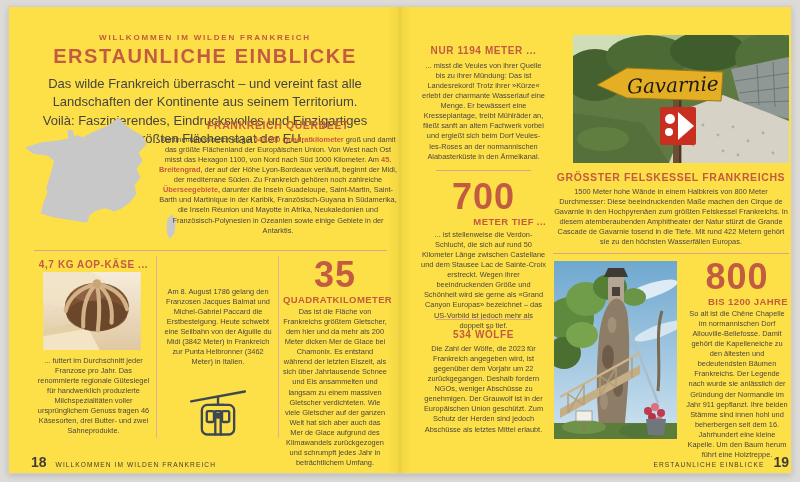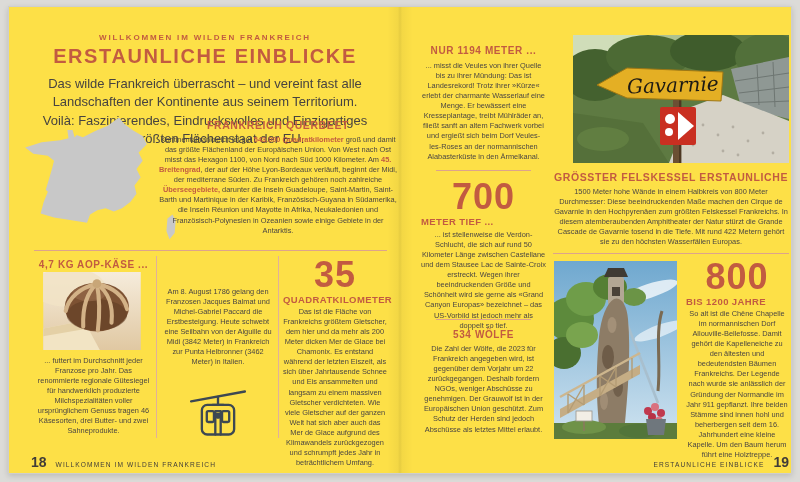--- a/index.html
+++ b/index.html
@@ -44,21 +44,21 @@
     font-size:7.4px; line-height:1.36; text-align:center; color:#4b4642;
   }
   .hl { color:#c25b41; font-weight:bold; }
 
   .bignum {
     font-size:36px; font-weight:bold; color:#c25b41;
     text-align:center; line-height:1; letter-spacing:1px;
   }
   .num-sub {
     font-size:9.5px; font-weight:bold; letter-spacing:.4px;
-    color:#c25b41; text-align:left;
+    color:#c25b41; text-align:right;
   }
 
   .hdiv { height:1px; background:#dda48b; }
   .vdiv { width:1px;  background:#e2b09a; }
 
   .footer {
     position:absolute; display:flex; align-items:baseline; gap:9px;
     font-size:6.6px; letter-spacing:1.1px; color:#403c38;
   }
   .footer .pn { font-size:14px; font-weight:bold; letter-spacing:0; }
@@ -194,21 +194,21 @@
         <text x="100" y="57" transform="rotate(-2 100 55)" text-anchor="middle" font-family="'DejaVu Serif', serif" font-style="italic" font-size="20" fill="#1d1a14">Gavarnie</text>
       </g>
       <g>
         <rect x="87" y="72" width="36" height="38" rx="2" fill="#c92f21"></rect>
         <circle cx="97" cy="84" r="5" fill="#ffffff"></circle>
         <circle cx="96" cy="97" r="4" fill="#ffffff"></circle>
         <polygon points="105,77 105,105 121,91" fill="#ffffff"></polygon>
       </g>
     </svg>
 
-    <div class="abs sec-head" style="left:150px; top:164px; width:240px;">GRÖSSTER FELSKESSEL ERSTAUNLICHE</div>
+    <div class="abs sec-head" style="left:150px; top:164px; width:240px;">GRÖSSTER FELSKESSEL FRANKREICHS</div>
     <div class="abs body" style="left:152px; top:180px; width:236px;">1500 Meter hohe Wände in einem Halbkreis von 800 Meter Durchmesser: Diese beeindruckenden Maße machen den Cirque de Gavarnie in den Hochpyrenäen zum größten Felskessel Frankreichs. In diesem atemberaubenden Amphitheater der Natur stürzt die Grande Cascade de Gavarnie tosend in die Tiefe. Mit rund 422 Metern gehört sie zu den höchsten Wasserfällen Europas.</div>
     <div class="abs hdiv" style="left:152px; top:246px; width:236px;"></div>
 
     <svg class="abs photo" style="left:153px; top:254px;" width="123" height="178" viewBox="0 0 123 178">
       <defs>
         <linearGradient id="sky" x1="0" y1="0" x2="0" y2="1">
           <stop offset="0" stop-color="#6fa8cf"></stop>
             <stop offset="1" stop-color="#cfe3f0"></stop>
         </linearGradient>
       </defs>

